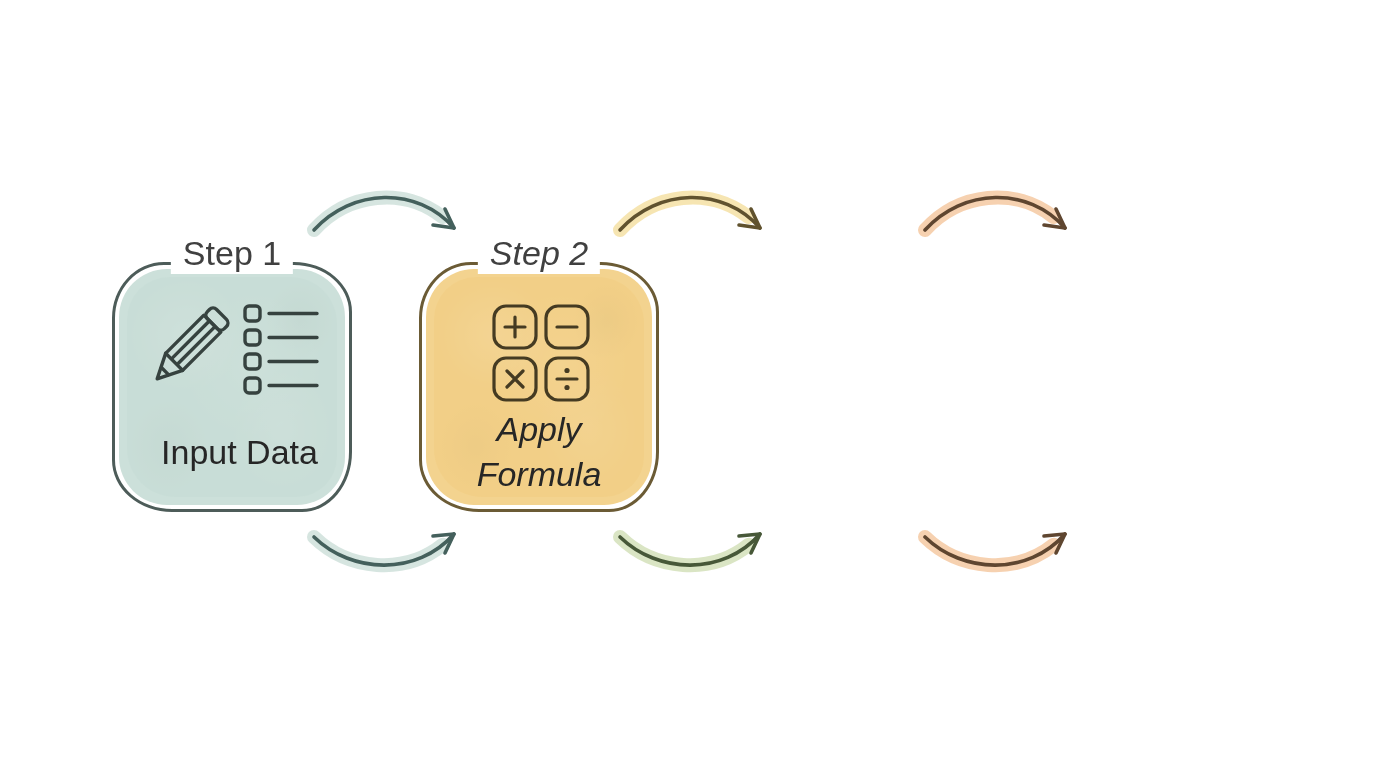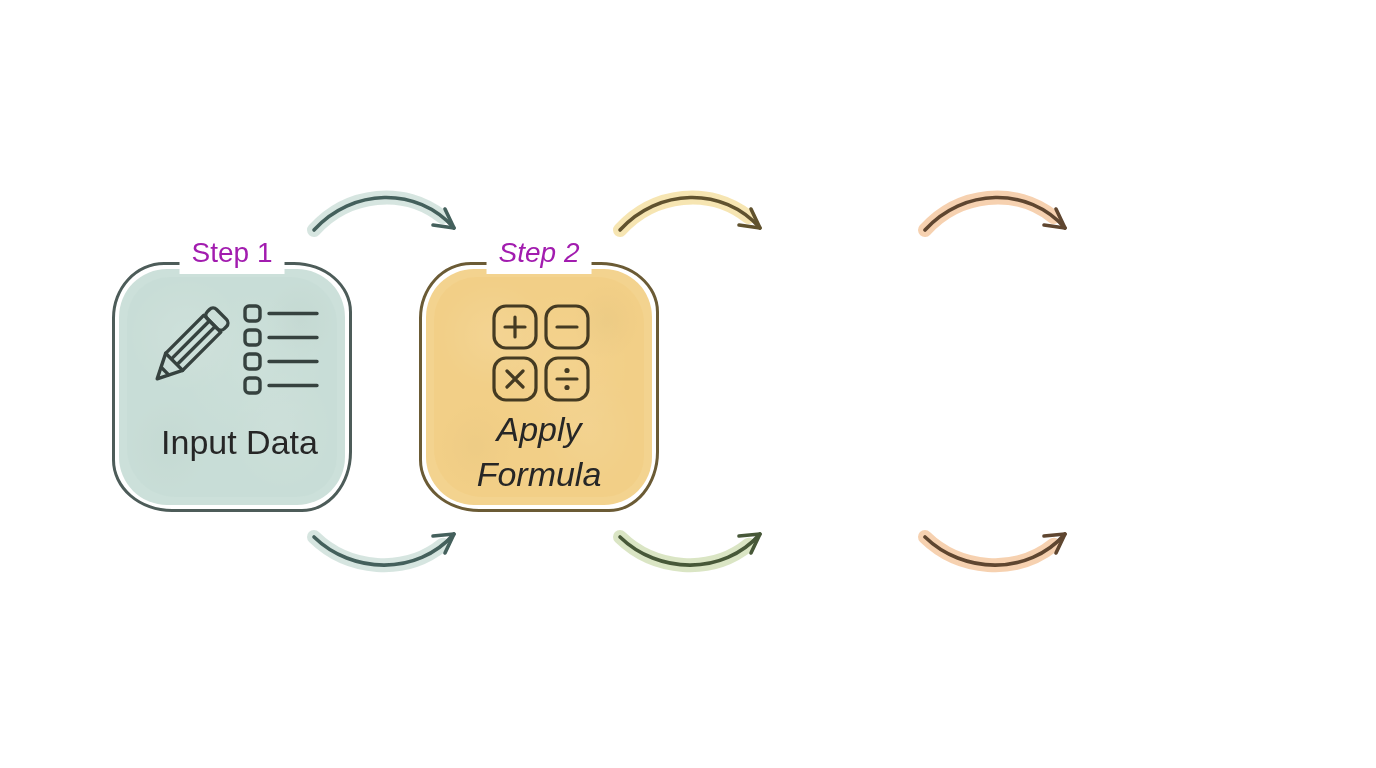--- a/index.html
+++ b/index.html
@@ -29,30 +29,30 @@
   }
   .wash2 {
     position: absolute; inset: 12px; border-radius: 42px 46px 40px 48px; opacity: .5;
     background-image:
       radial-gradient(closest-side at 60% 40%, rgba(255,255,255,.12), rgba(255,255,255,0) 85%);
   }
 
   .step-title {
     position: absolute; top: -33px; left: 50%; transform: translateX(-50%);
     background: #ffffff; padding: 0 12px;
-    font-size: 28px; line-height: 42px; white-space: nowrap;
-    color: #a21caf;
+    font-size: 34px; line-height: 42px; white-space: nowrap;
+    color: #404040;
   }
 
   .step-label {
     position: absolute; left: 0; right: 0; bottom: 12px;
     text-align: center; font-size: 34px; line-height: 45px;
     white-space: pre-line; color: #262626;
   }
-  .single-line .step-label { bottom: 44px; margin-left: 15px; }
+  .single-line .step-label { bottom: 34px; margin-left: 15px; }
 
   .icon { position: absolute; overflow: visible; }
   .icon g { stroke: currentColor; fill: none; stroke-linecap: round; stroke-linejoin: round; }
   .icon .dot { fill: currentColor; stroke: none; }
   .icon1 { left: 34px; top: 34px; width: 172px; height: 102px; }
   .icon2 { left: 71px; top: 40px; width: 96px;  height: 96px; }
   .icon3 { left: 56px; top: 24px; width: 122px; height: 112px; }
   .icon4 { left: 50px; top: 14px; width: 136px; height: 124px; }
   .handle-core { stroke-width: 6.5; stroke-linecap: round; fill: none; }
 

